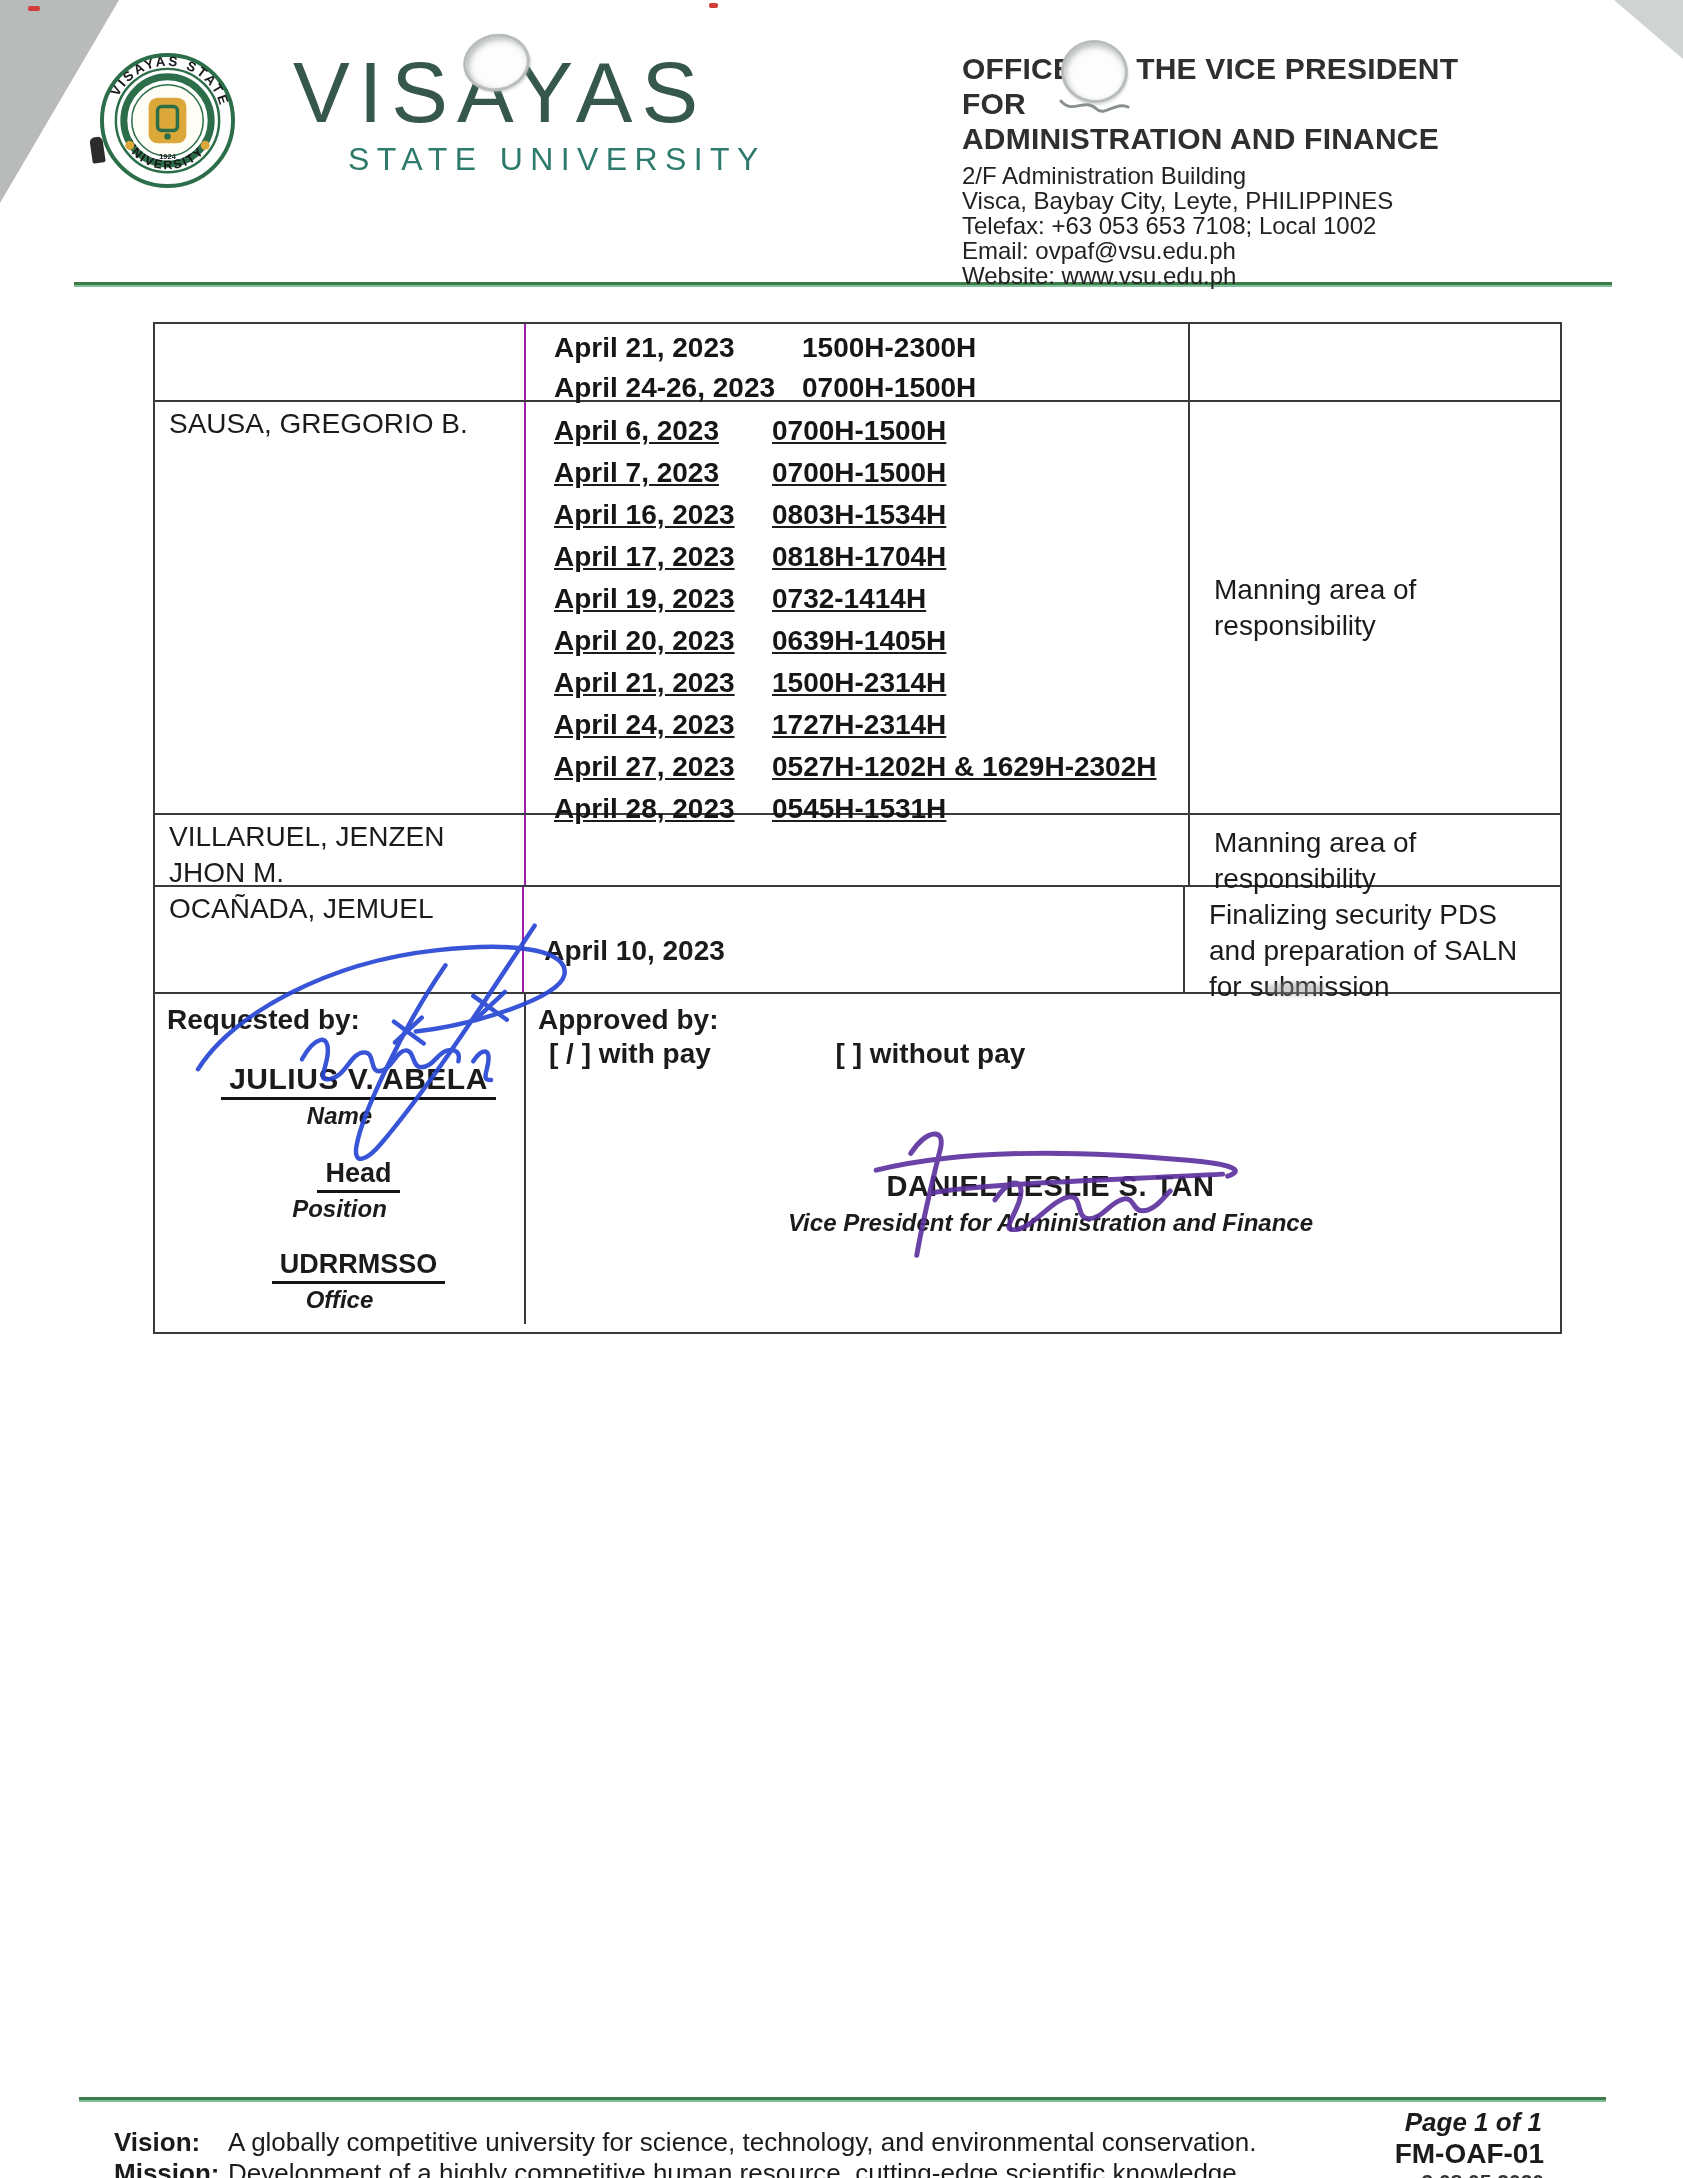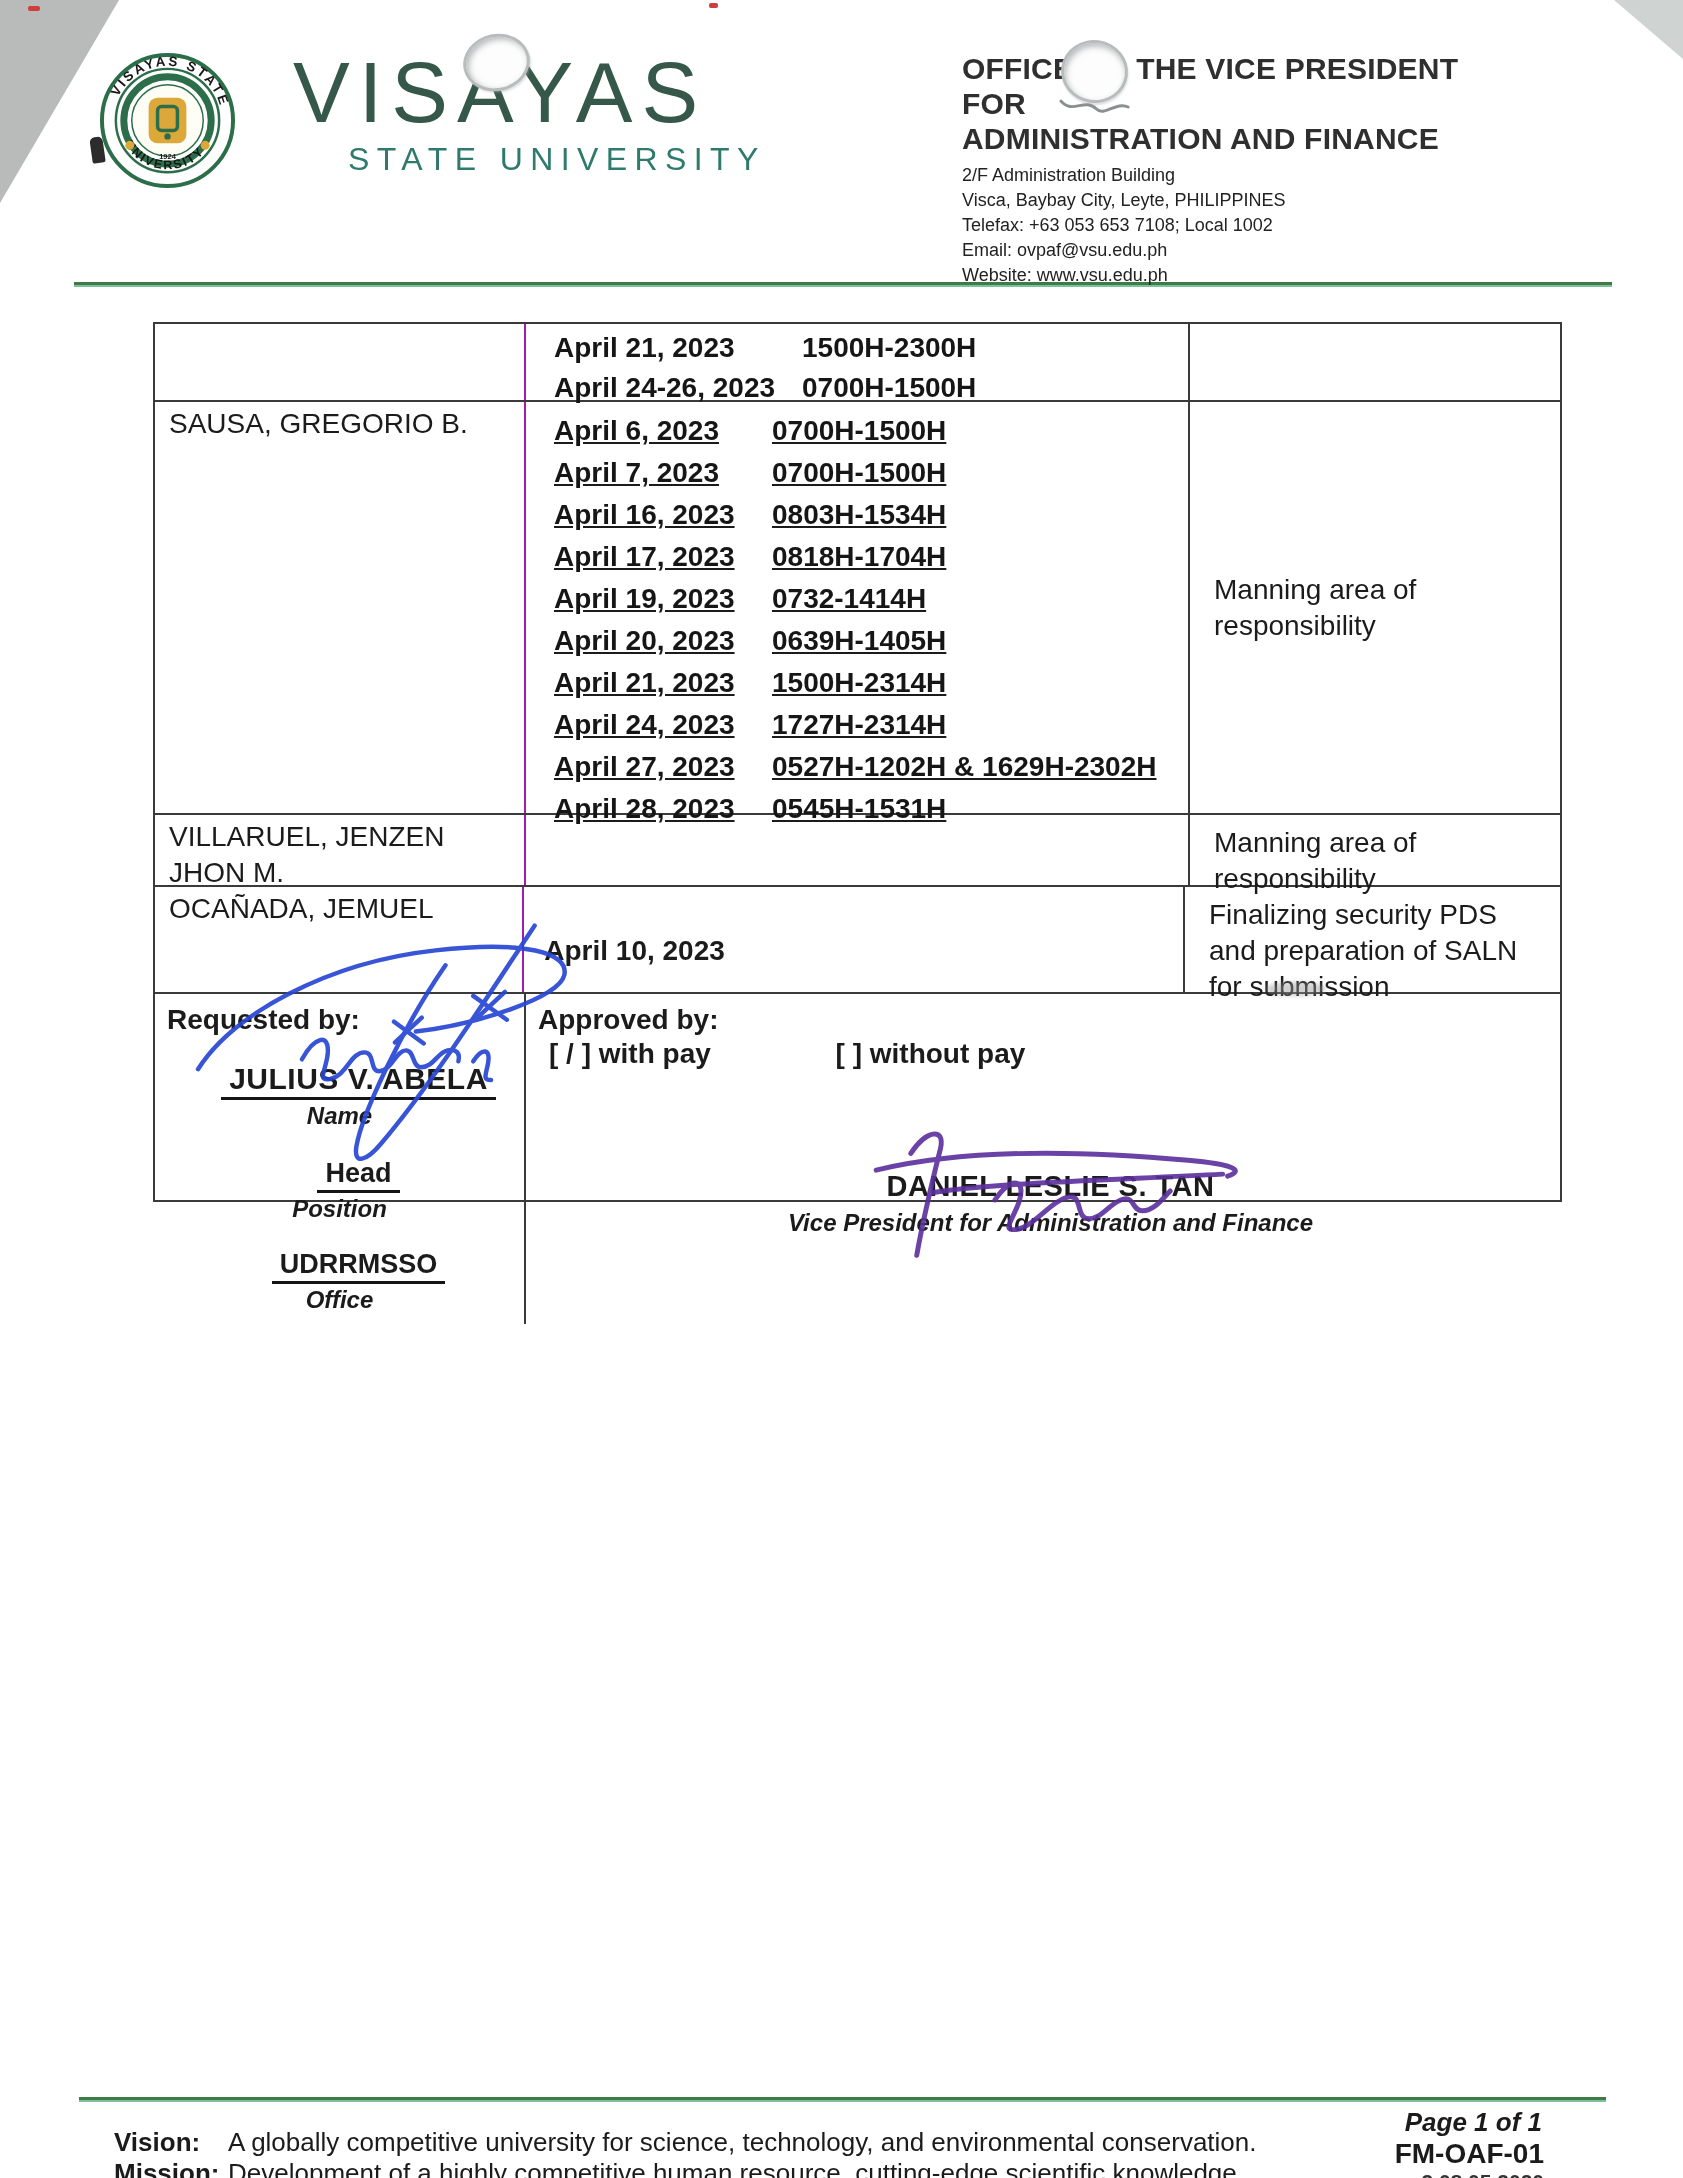--- a/index.html
+++ b/index.html
@@ -20,27 +20,27 @@
   
   .seal{position:absolute;left:97px;top:50px;z-index:10;}
   .seal-mark{position:absolute;left:91px;top:137px;width:13px;height:26px;background:#2c2c2c;
     border-radius:5px 5px 2px 2px;transform:rotate(-8deg);z-index:11;}
   .wordmark{position:absolute;left:293px;top:48px;z-index:10;}
   .wordmark-main{font-size:85px;letter-spacing:9px;color:#35584a;font-weight:400;line-height:89px;}
   .wordmark-sub{font-size:32px;letter-spacing:7.4px;color:#2e7a6c;font-weight:400;margin:4px 0 0 55px;}
   .office-block{position:absolute;left:962px;top:51px;width:554px;z-index:10;}
   .office-title{font-size:30px;font-weight:800;color:#2f2f2f;line-height:35px;letter-spacing:0.2px;}
   .office-title .gap{display:inline-block;width:63px;}
-  .office-address{margin-top:7px;font-size:18px;line-height:25px;font-weight:500;color:#222;}
+  .office-address{margin-top:7px;font-size:24px;line-height:25px;font-weight:500;color:#222;}
   .rule{position:absolute;height:5px;z-index:8;
     background:linear-gradient(to bottom,#3e7b49 0 60%,#7fbf9a 60% 100%);}
   .rule-top{left:74px;top:282px;width:1538px;}
   .rule-bottom{left:79px;top:2097px;width:1527px;}
   
-  .doc-table{position:absolute;left:153px;top:322px;width:1409px;height:880px;
+  .doc-table{position:absolute;left:153px;top:322px;width:1409px;height:1012px;
     border:2px solid #3a3a3a;z-index:20;box-sizing:border-box;}
   .trow{display:flex;border-bottom:2px solid #3a3a3a;box-sizing:border-box;}
   .trow:last-child{border-bottom:none;}
   .cell{box-sizing:border-box;}
   .c1{width:371px;border-right:2px solid #a21caf;padding:4px 14px;font-size:28px;line-height:36px;}
   .c2{width:664px;border-right:2px solid #3a3a3a;padding:4px 0 0 28px;}
   .c3{flex:1;padding:10px 24px;font-size:28px;line-height:36px;}
   .c3.vcenter{display:flex;align-items:center;}
   .entry{display:flex;font-size:28px;font-weight:600;color:#161616;}
   .rowA .entry{line-height:40px;}

